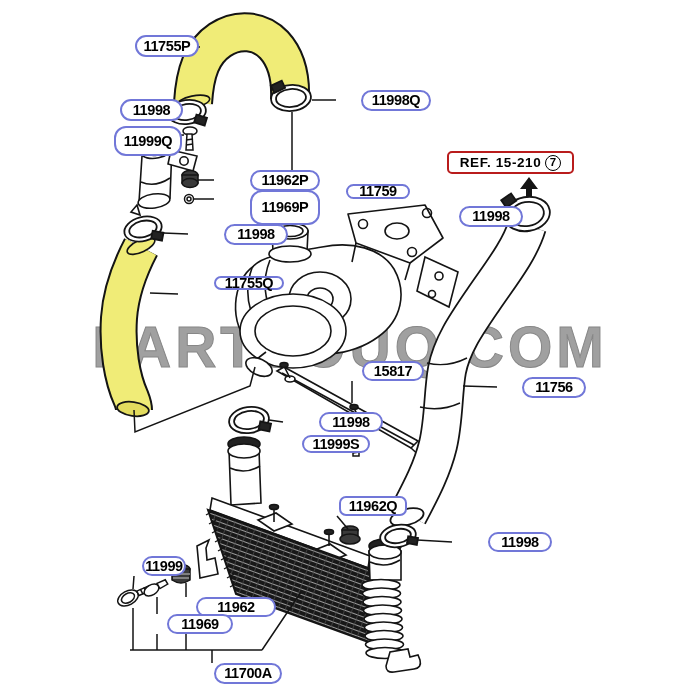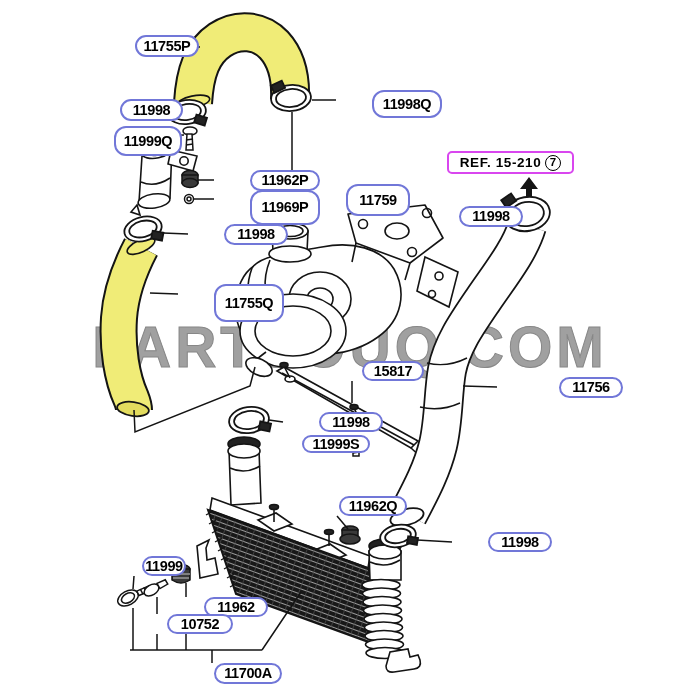--- a/index.html
+++ b/index.html
@@ -4,21 +4,21 @@
 <style>
   html,body{margin:0;padding:0;background:#fff;}
   .stage{position:relative;width:700px;height:700px;background:#fff;overflow:hidden;
          font-family:"Liberation Sans","DejaVu Sans",sans-serif;}
   .stage svg{position:absolute;left:0;top:0;}
   .labels{position:absolute;left:0;top:0;width:700px;height:700px;margin-left:36px;}
   .pill{position:absolute;box-sizing:border-box;border:2px solid #7177d8;border-radius:12px;
         background:#fff;color:#000;font-weight:bold;font-size:14.5px;letter-spacing:-0.4px;
         display:flex;align-items:center;justify-content:center;line-height:1;cursor:pointer;}
   .refbox{position:absolute;box-sizing:border-box;left:447px;top:151px;width:127px;height:23px;
-        border:2px solid #d946ef;border-radius:5px;background:#fff;color:#000;font-weight:bold;
+        border:2px solid #b91c1c;border-radius:5px;background:#fff;color:#000;font-weight:bold;
         font-size:13.5px;letter-spacing:0.6px;display:flex;align-items:center;justify-content:center;
         gap:4px;line-height:1;cursor:pointer;}
   .circle7{box-sizing:border-box;border:1.6px solid #000;border-radius:50%;width:16px;height:16px;
         display:inline-flex;align-items:center;justify-content:center;font-size:11.5px;font-weight:bold;}
 </style>
 </head>
 <body>
 
 <div class="stage">
 
@@ -260,34 +260,34 @@
 
   <polygon fill="#141414" points="529,177 520,189 526,189 526,197 532,197 532,189 538,189"></polygon>
 </svg>
 
 <div class="labels">
       <div class="pill" style="left: 99px; top: 35px; width: 64px; height: 22px;">11755P</div>
       <div class="pill" style="left: 84px; top: 99px; width: 63px; height: 22px;">11998</div>
       <div class="pill" style="left: 78px; top: 126px; width: 68px; height: 30px;">11999Q</div>
       <div class="pill" style="left: 214px; top: 170px; width: 70px; height: 21px;">11962P</div>
       <div class="pill" style="left: 214px; top: 190px; width: 70px; height: 35px;">11969P</div>
-      <div class="pill" style="left: 310px; top: 184px; width: 64px; height: 32px;">11759</div>
-      <div class="pill" style="left: 336px; top: 90px; width: 70px; height: 28px;">11998Q</div>
+      <div class="pill" style="left: 310px; top: 184px; width: 64px; height: 15px;">11759</div>
+      <div class="pill" style="left: 325px; top: 90px; width: 70px; height: 21px;">11998Q</div>
       <div class="pill" style="left: 423px; top: 206px; width: 64px; height: 21px;">11998</div>
       <div class="pill" style="left: 188px; top: 224px; width: 64px; height: 21px;">11998</div>
-      <div class="pill" style="left: 178px; top: 284px; width: 70px; height: 38px;">11755Q</div>
+      <div class="pill" style="left: 178px; top: 276px; width: 70px; height: 14px;">11755Q</div>
       <div class="pill" style="left: 326px; top: 361px; width: 62px; height: 20px;">15817</div>
-      <div class="pill" style="left: 523px; top: 377px; width: 64px; height: 21px;">11756</div>
+      <div class="pill" style="left: 486px; top: 377px; width: 64px; height: 21px;">11756</div>
       <div class="pill" style="left: 283px; top: 412px; width: 64px; height: 20px;">11998</div>
       <div class="pill" style="left: 266px; top: 435px; width: 68px; height: 18px;">11999S</div>
-      <div class="pill" style="left: 303px; top: 496px; width: 68px; height: 20px;">11962Q</div>
+      <div class="pill" style="left: 303px; top: 496px; width: 68px; height: 20px; border-radius: 7px;">11962Q</div>
       <div class="pill" style="left: 452px; top: 532px; width: 64px; height: 20px;">11998</div>
       <div class="pill" style="left: 106px; top: 556px; width: 44px; height: 20px;">11999</div>
-      <div class="pill" style="left: 168px; top: 597px; width: 64px; height: 20px; text-align: center;">11962</div>
-      <div class="pill" style="left: 131px; top: 614px; width: 66px; height: 20px;">10752</div>
+      <div class="pill" style="left: 160px; top: 597px; width: 80px; height: 20px; text-align: center;">11962</div>
+      <div class="pill" style="left: 131px; top: 614px; width: 66px; height: 20px;">11969</div>
       <div class="pill" style="left: 178px; top: 663px; width: 68px; height: 21px;">11700A</div>
     </div>
 
 <div class="refbox">
   <span>REF. 15-210</span>
   <span class="circle7">7</span>
 </div>
 
 </div>
 

